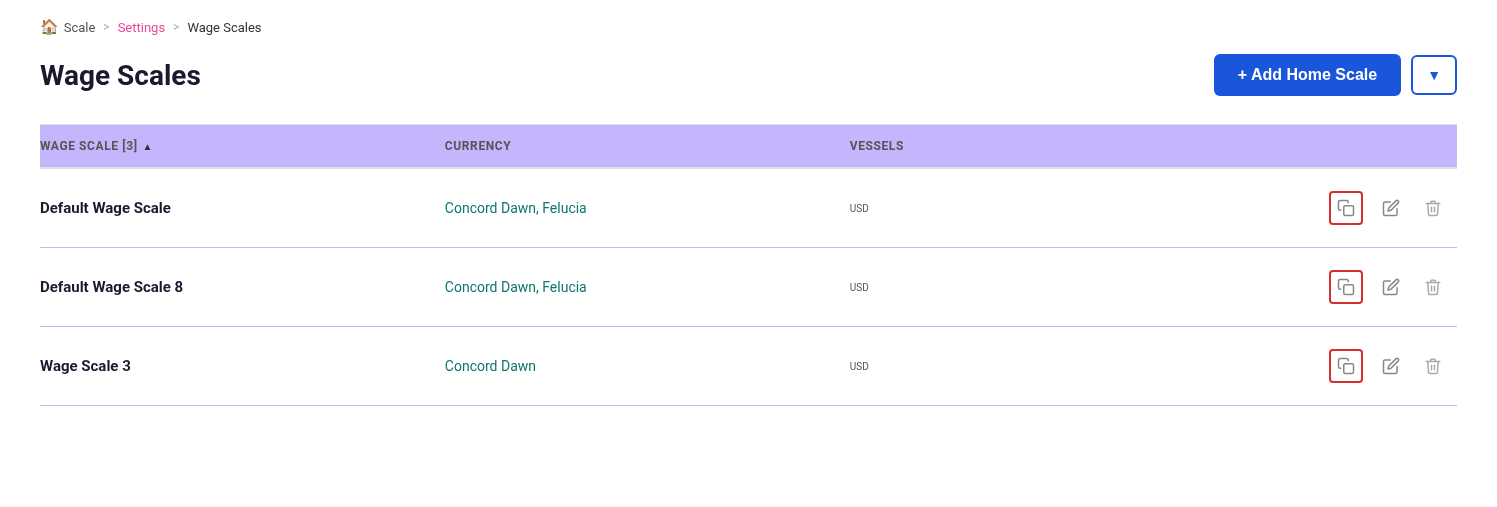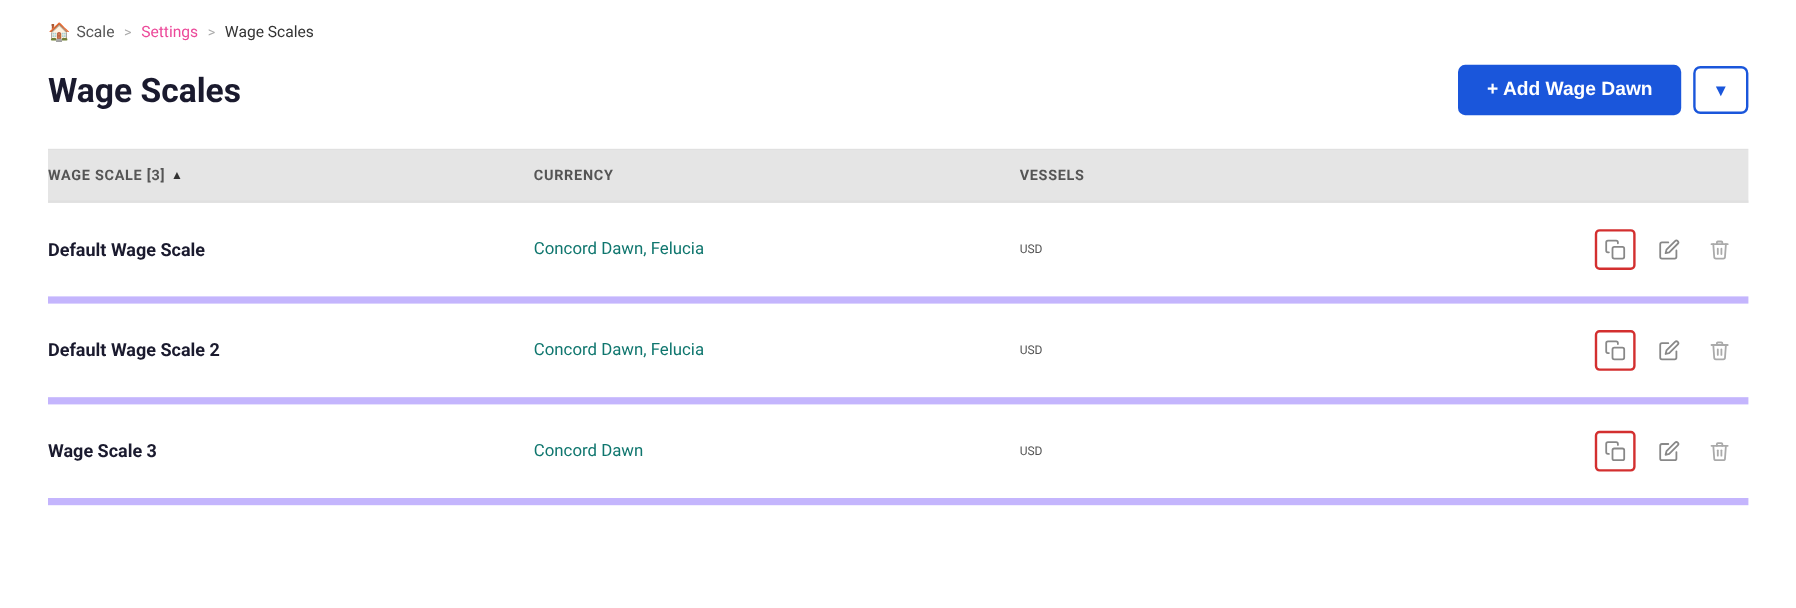--- a/index.html
+++ b/index.html
@@ -85,41 +85,41 @@
       margin-bottom: 0;
     }
     .table-container {
       width: 100%;
     }
     .table-header {
       display: grid;
       grid-template-columns: 2fr 2fr 2fr 1fr;
       padding: 14px 0 14px 0;
       border-bottom: 2px solid #e0e0e0;
-      background: #e5e5e5;
+      background: #c4b5fd;
     }
     .col-header {
       font-size: 12px;
       font-weight: 700;
       color: #555;
       letter-spacing: 0.05em;
       text-transform: uppercase;
       display: flex;
       align-items: center;
       gap: 5px;
     }
     .sort-arrow {
       font-size: 10px;
       color: #333;
     }
     .table-row {
       display: grid;
       grid-template-columns: 2fr 2fr 2fr 1fr;
       padding: 22px 0;
-      border-bottom: 6px solid #c4b5fd;
+      border-bottom: 1px solid #c4b5fd;
       align-items: center;
     }
     .cell-name {
       font-weight: 700;
       color: #1a1a2e;
       font-size: 15px;
     }
     .cell-vessels {
       color: #0f766e;
       font-size: 14px;
@@ -173,21 +173,21 @@
     </span>
     <span class="breadcrumb-sep">&gt;</span>
     <span class="breadcrumb-link">Settings</span>
     <span class="breadcrumb-sep">&gt;</span>
     <span class="breadcrumb-current">Wage Scales</span>
   </nav>
 
   <div class="header-row">
     <h1 class="page-title">Wage Scales</h1>
     <div class="header-actions">
-      <button class="btn-add">+ Add Wage Dawn</button>
+      <button class="btn-add">+ Add Home Scale</button>
       <button class="btn-filter">
         <span style="color:#1a56db; font-size:14px;">▼</span>
       </button>
     </div>
   </div>
 
   <hr class="divider">
 
   <div class="table-container">
 
@@ -232,21 +232,21 @@
               <path d="M19 6l-1 14a2 2 0 0 1-2 2H8a2 2 0 0 1-2-2L5 6"></path>
               <path d="M10 11v6"></path>
               <path d="M14 11v6"></path>
               <path d="M9 6V4a1 1 0 0 1 1-1h4a1 1 0 0 1 1 1v2"></path>
             </svg>
         </span>
       </div>
     </div>
 
     <div class="table-row">
-      <div class="cell-name">Default Wage Scale 2</div>
+      <div class="cell-name">Default Wage Scale 8</div>
       <div class="cell-vessels">Concord Dawn, Felucia</div>
       <div class="cell-currency">USD</div>
       <div class="cell-actions">
         <div class="copy-col">
           <div class="copy-icon-wrap" style="border:2px solid #d32f2f; border-radius:4px;">
             <span class="action-icon" style="font-size:16px; color:#888; width:24px; height:24px;">
               <svg width="18" height="18" viewBox="0 0 24 24" fill="none" stroke="#888" stroke-width="2" stroke-linecap="round" stroke-linejoin="round">
                   <rect x="9" y="9" width="13" height="13" rx="2"></rect>
                   <path d="M5 15H4a2 2 0 0 1-2-2V4a2 2 0 0 1 2-2h9a2 2 0 0 1 2 2v1"></path>
                 </svg>

